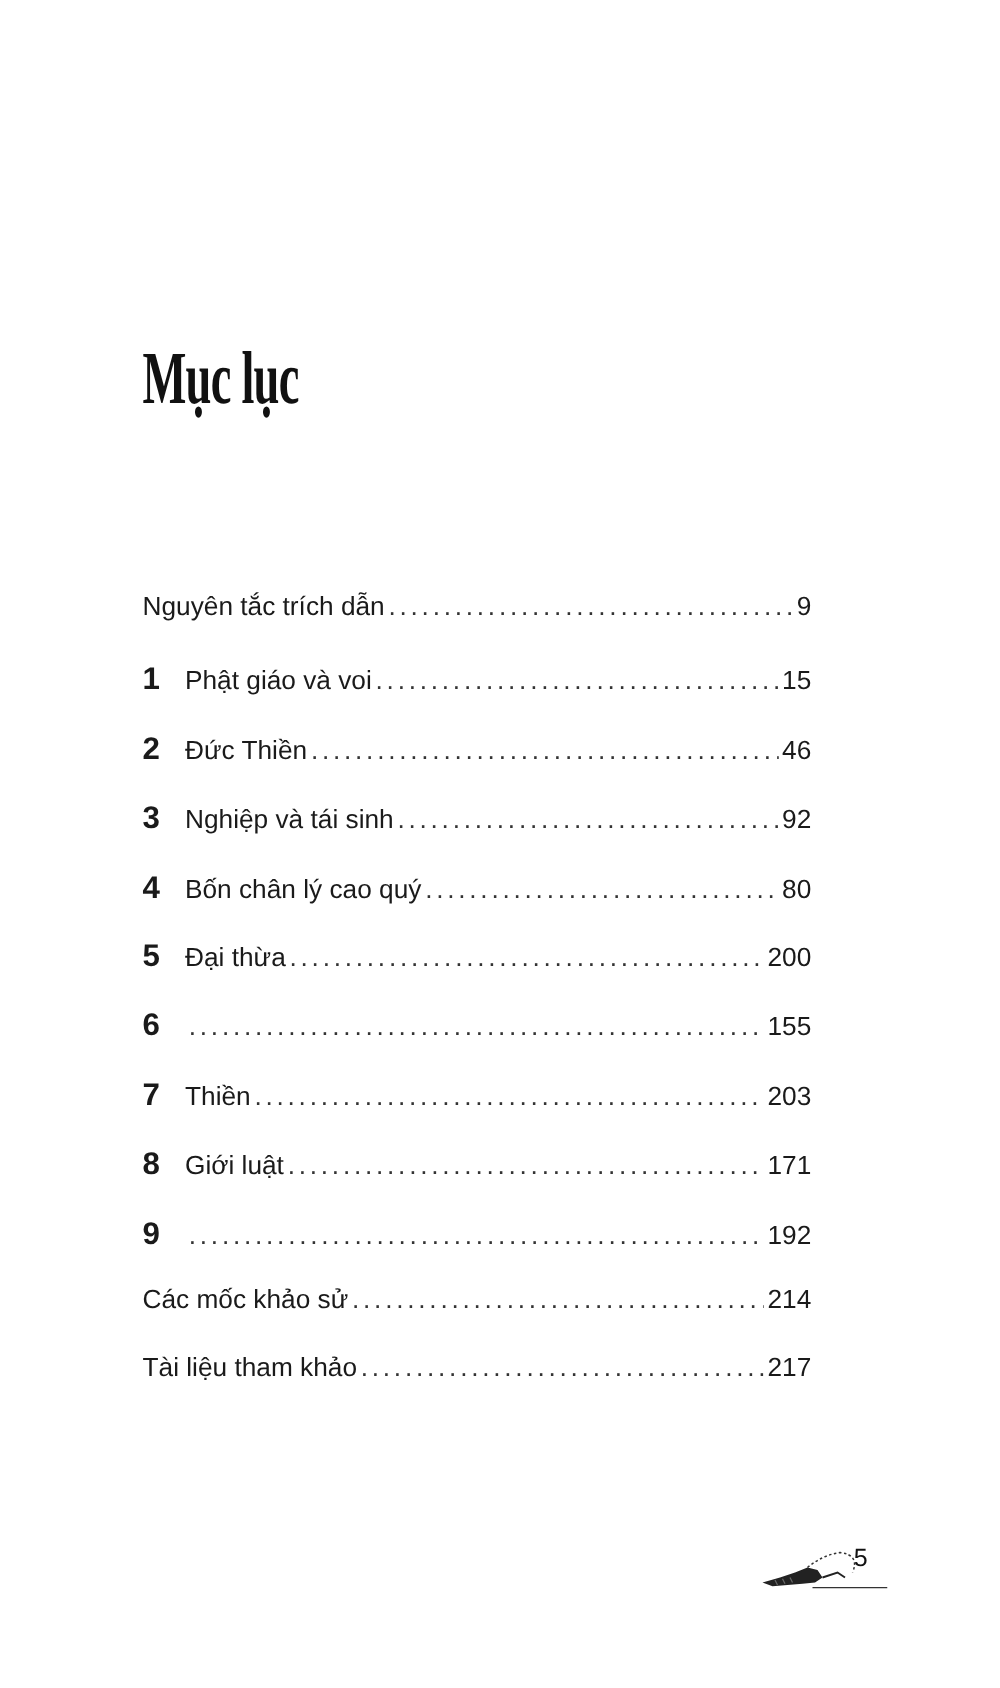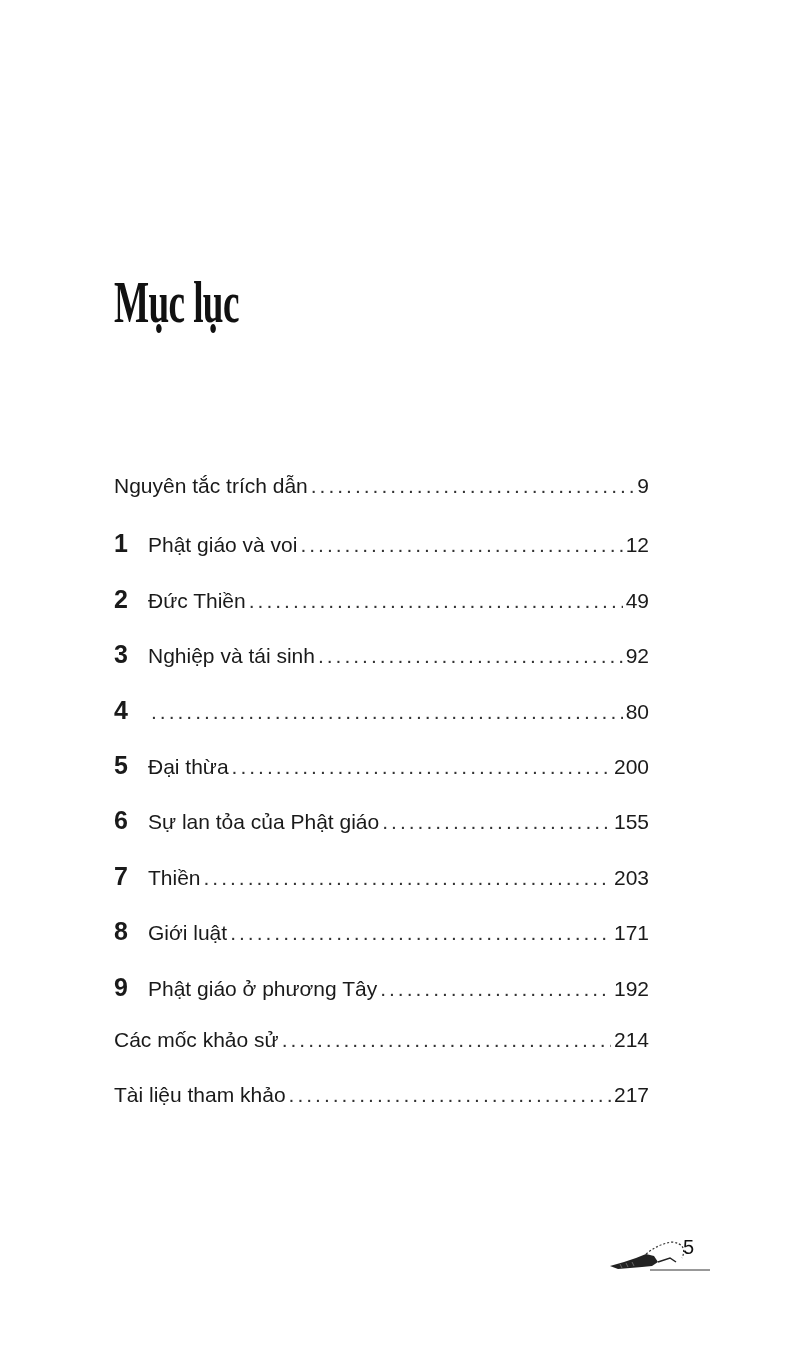--- a/index.html
+++ b/index.html
@@ -41,66 +41,65 @@
 <div class="toc">
   <div class="row">
     <span class="label">Nguyên tắc trích dẫn</span>
     <span class="dots">........................................................................................................</span>
     <span class="page">9</span>
   </div>
   <div class="row">
     <span class="num">1</span>
     <span class="label">Phật giáo và voi</span>
     <span class="dots">........................................................................................................</span>
-    <span class="page">12</span>
+    <span class="page">15</span>
   </div>
   <div class="row">
     <span class="num">2</span>
     <span class="label">Đức Thiền</span>
     <span class="dots">........................................................................................................</span>
-    <span class="page">49</span>
+    <span class="page">46</span>
   </div>
   <div class="row">
     <span class="num">3</span>
     <span class="label">Nghiệp và tái sinh</span>
     <span class="dots">........................................................................................................</span>
     <span class="page">92</span>
   </div>
   <div class="row">
     <span class="num">4</span>
+    <span class="label">Bốn chân lý cao quý</span>
     <span class="dots">........................................................................................................</span>
     <span class="page">80</span>
   </div>
   <div class="row">
     <span class="num">5</span>
     <span class="label">Đại thừa</span>
     <span class="dots">........................................................................................................</span>
     <span class="page">200</span>
   </div>
   <div class="row">
     <span class="num">6</span>
-    <span class="label">Sự lan tỏa của Phật giáo</span>
     <span class="dots">........................................................................................................</span>
     <span class="page">155</span>
   </div>
   <div class="row">
     <span class="num">7</span>
     <span class="label">Thiền</span>
     <span class="dots">........................................................................................................</span>
     <span class="page">203</span>
   </div>
   <div class="row">
     <span class="num">8</span>
     <span class="label">Giới luật</span>
     <span class="dots">........................................................................................................</span>
     <span class="page">171</span>
   </div>
   <div class="row">
     <span class="num">9</span>
-    <span class="label">Phật giáo ở phương Tây</span>
     <span class="dots">........................................................................................................</span>
     <span class="page">192</span>
   </div>
   <div class="row">
     <span class="label">Các mốc khảo sử</span>
     <span class="dots">........................................................................................................</span>
     <span class="page">214</span>
   </div>
   <div class="row">
     <span class="label">Tài liệu tham khảo</span>

